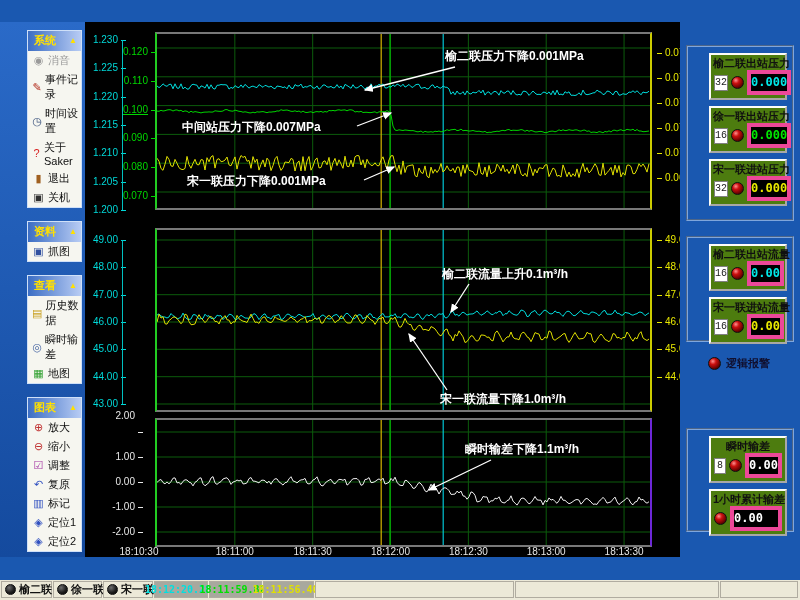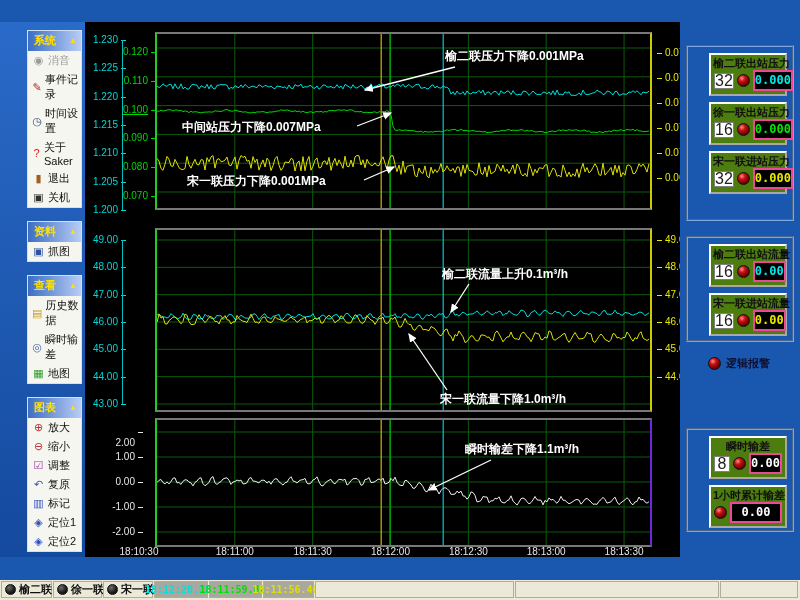--- a/index.html
+++ b/index.html
@@ -33,28 +33,28 @@
   .axdash{position:absolute;width:5px;height:1px;}
   .axline{position:absolute;width:1px;}
   .xlab{position:absolute;top:524px;color:#e8e8e8;font-size:10px;width:60px;text-align:center;}
 
   
   #rightpanel{position:absolute;left:680px;top:22px;width:120px;height:535px;background:#1a58b0;}
   .groupbox{position:absolute;left:6px;width:108px;border:2px groove #7fa6dc;box-sizing:border-box;padding-top:6px;}
   .gauge{margin:0 5px 6px 21px;background:#4d7c0f;border:2px outset #fdfcf8;box-sizing:border-box;padding:1px 2px 3px 2px;}
   .gtitle{font-size:11px;font-weight:bold;color:#101010;text-align:center;line-height:14px;white-space:nowrap;}
   .grow{display:flex;align-items:center;gap:3px;padding:0 1px;}
-  .numbox{width:18px;height:14px;background:#fff;border:1px solid #808080;font-size:16px;
-    text-align:center;line-height:14px;color:#202020;}
+  .numbox{width:18px;height:14px;background:#fff;border:1px solid #808080;font-size:10px;
+    text-align:center;line-height:14px;color:#202020;font-family:Liberation Mono, monospace;}
   .led{width:13px;height:13px;border-radius:50%;flex:none;
     background:radial-gradient(circle at 35% 30%,#ff9090 0%,#cc1010 30%,#5a0000 75%,#2c0000 100%);
     border:1px solid #101010;box-sizing:border-box;}
   .led.off{background:radial-gradient(circle at 35% 30%,#707070 0%,#202020 55%,#000 100%);}
-  .lcd{flex:1;height:17px;background:#000;border:2px solid #ec4899;box-shadow:inset 1px 1px 1px #000;
-    font-family:"DejaVu Sans Mono",monospace;font-size:12px;font-weight:bold;text-align:center;line-height:17px;}
+  .lcd{flex:1;height:17px;background:#000;border:4px solid #ec4899;box-shadow:inset 1px 1px 1px #000;
+    font-family:"DejaVu Sans Mono",monospace;font-size:12px;font-weight:bold;line-height:17px;}
   #alarmrow{position:absolute;left:28px;top:334px;display:flex;align-items:center;gap:5px;
     font-size:11px;font-weight:bold;color:#101030;}
 
   
   #row1{position:absolute;left:0;top:557px;width:800px;height:23px;background:#ece9d8;border-top:1px solid #fff;}
   #datebox{position:absolute;left:2px;top:2px;width:84px;height:18px;background:#f8f6ee;border:1px solid #9a9a92;
     font-size:11px;text-align:center;line-height:18px;color:#101010;}
   .scrollarrow{position:absolute;top:2px;width:14px;height:18px;background:#ece9d8;border:1px solid #b8b4a4;
     font-size:8px;text-align:center;line-height:18px;color:#606060;}
   #scrolltrack{position:absolute;left:103px;top:2px;width:558px;height:18px;background:#f4f2ea;border:1px solid #c4c0b0;}
@@ -309,21 +309,21 @@
           <line x1="311.36842105263156" y1="0" x2="311.36842105263156" y2="125" stroke="#0c5c0c" stroke-width="1"></line>
           <line x1="389.2105263157895" y1="0" x2="389.2105263157895" y2="125" stroke="#0c5c0c" stroke-width="1"></line>
           <line x1="467.05263157894734" y1="0" x2="467.05263157894734" y2="125" stroke="#0c5c0c" stroke-width="1"></line>
           <line x1="224.18526315789475" y1="0" x2="224.18526315789475" y2="125" stroke="#d8b400" stroke-width="1.2"></line>
           <line x1="233.00736842105263" y1="0" x2="233.00736842105263" y2="125" stroke="#00c400" stroke-width="1.2"></line>
           <line x1="286.19947368421055" y1="0" x2="286.19947368421055" y2="125" stroke="#00c4d4" stroke-width="1.2"></line>
           <polyline points="0,62.6 2,60.3 4,59.5 6,62.5 8,63.9 10,61.9 12,63.9 14,61.6 16,58.2 18,57.9 20,62.9 22,62.5 24,64.4 26,61.3 28,59.8 30,60.0 32,62.1 34,62.9 36,65.9 38,62.3 40,61.1 42,58.4 44,57.8 46,63.7 48,65.8 50,64.2 52,62.5 54,58.0 56,56.6 58,62.9 60,64.4 62,62.7 64,61.6 66,59.0 68,58.2 70,57.8 72,60.2 74,64.4 76,62.0 78,61.5 80,60.0 82,60.9 84,60.1 86,63.9 88,63.7 90,62.8 92,58.6 94,57.5 96,61.1 98,61.2 100,62.0 102,62.9 104,60.5 106,60.1 108,60.7 110,63.1 112,61.2 114,64.2 116,60.7 118,58.8 120,58.9 122,61.9 124,63.3 126,65.1 128,62.7 130,62.2 132,58.9 134,56.7 136,60.9 138,61.6 140,63.0 142,61.0 144,59.9 146,59.7 148,58.4 150,63.2 152,64.0 154,62.9 156,60.0 158,59.1 160,56.8 162,61.9 164,65.4 166,65.9 168,63.2 170,61.5 172,60.2 174,59.4 176,62.7 178,63.9 180,61.3 182,59.4 184,59.5 186,60.3 188,59.2 190,65.1 192,63.6 194,60.6 196,58.8 198,58.6 200,58.6 202,60.6 204,65.3 206,64.5 208,59.5 210,59.2 212,57.6 214,62.6 216,62.4 218,61.6 220,60.0 222,58.9 224,60.4 226,58.2 228,64.0 230,63.3 232,62.3 234,58.4 236,60.8 238,57.2 240,62.2 242,64.7 244,65.5 246,65.5 248,60.4 250,60.6 252,63.0 254,65.0 256,68.3 258,68.1 260,65.2 262,62.4 264,63.9 266,66.7 268,70.9 270,71.9 272,68.7 274,64.2 276,67.4 278,67.1 280,69.9 282,74.0 284,70.5 286,68.4 288,67.7 290,68.6 292,70.6 294,74.4 296,74.3 298,74.1 300,71.2 302,72.8 304,71.1 306,75.9 308,76.3 310,79.2 312,76.8 314,71.9 316,72.6 318,75.3 320,81.9 322,81.5 324,80.4 326,76.5 328,77.0 330,77.0 332,82.7 334,80.8 336,80.9 338,78.2 340,78.9 342,76.8 344,81.5 346,82.7 348,82.9 350,80.6 352,79.8 354,75.8 356,81.1 358,83.1 360,85.1 362,82.1 364,78.6 366,78.0 368,79.1 370,81.7 372,83.9 374,82.6 376,79.9 378,76.5 380,79.8 382,80.2 384,80.2 386,84.9 388,80.4 390,81.9 392,77.9 394,80.1 396,79.3 398,81.5 400,83.3 402,80.6 404,76.4 406,80.2 408,80.3 410,82.2 412,83.7 414,82.9 416,81.5 418,80.0 420,79.5 422,80.1 424,84.2 426,82.0 428,79.2 430,78.4 432,80.1 434,81.9 436,84.3 438,84.0 440,84.4 442,81.2 444,79.7 446,77.3 448,79.5 450,83.1 452,82.5 454,81.8 456,79.2 458,77.1 460,81.9 462,84.6 464,82.7 466,81.3 468,79.8 470,77.7 472,79.7 474,83.3 476,84.8 478,82.0 480,81.4 482,77.0 484,80.0 486,79.3 488,81.9 490,83.2 492,81.7" fill="none" stroke="#f0f0f0" stroke-width="1"></polyline>
           <line x1="334" y1="40" x2="272" y2="70" stroke="#fff" stroke-width="1.3" marker-end="url(#arw2)"></line>
           <text x="308" y="33" fill="#fff" font-size="12" font-weight="bold">瞬时输差下降1.1m³/h</text>
         </svg></div>
-      <div class="axlabel" style="color: rgb(232, 232, 232); top: 416px; left: 16px; width: 34px; text-align: right;">2.00</div>
+      <div class="axlabel" style="color: rgb(232, 232, 232); top: 389px; left: 16px; width: 34px; text-align: right;">2.00</div>
       <div class="axdash" style="background: rgb(232, 232, 232); top: 410px; left: 53px;"></div>
       <div class="axlabel" style="color: rgb(232, 232, 232); top: 430px; left: 16px; width: 34px; text-align: right;">1.00</div>
       <div class="axdash" style="background: rgb(232, 232, 232); top: 435px; left: 53px;"></div>
       <div class="axlabel" style="color: rgb(232, 232, 232); top: 455px; left: 16px; width: 34px; text-align: right;">0.00</div>
       <div class="axdash" style="background: rgb(232, 232, 232); top: 460px; left: 53px;"></div>
       <div class="axlabel" style="color: rgb(232, 232, 232); top: 480px; left: 16px; width: 34px; text-align: right;">-1.00</div>
       <div class="axdash" style="background: rgb(232, 232, 232); top: 485px; left: 53px;"></div>
       <div class="axlabel" style="color: rgb(232, 232, 232); top: 505px; left: 16px; width: 34px; text-align: right;">-2.00</div>
       <div class="axdash" style="background: rgb(232, 232, 232); top: 510px; left: 53px;"></div>
       <div class="axline" style="left: 37px; top: 18px; height: 170px; background: rgb(0, 192, 192);"></div>

